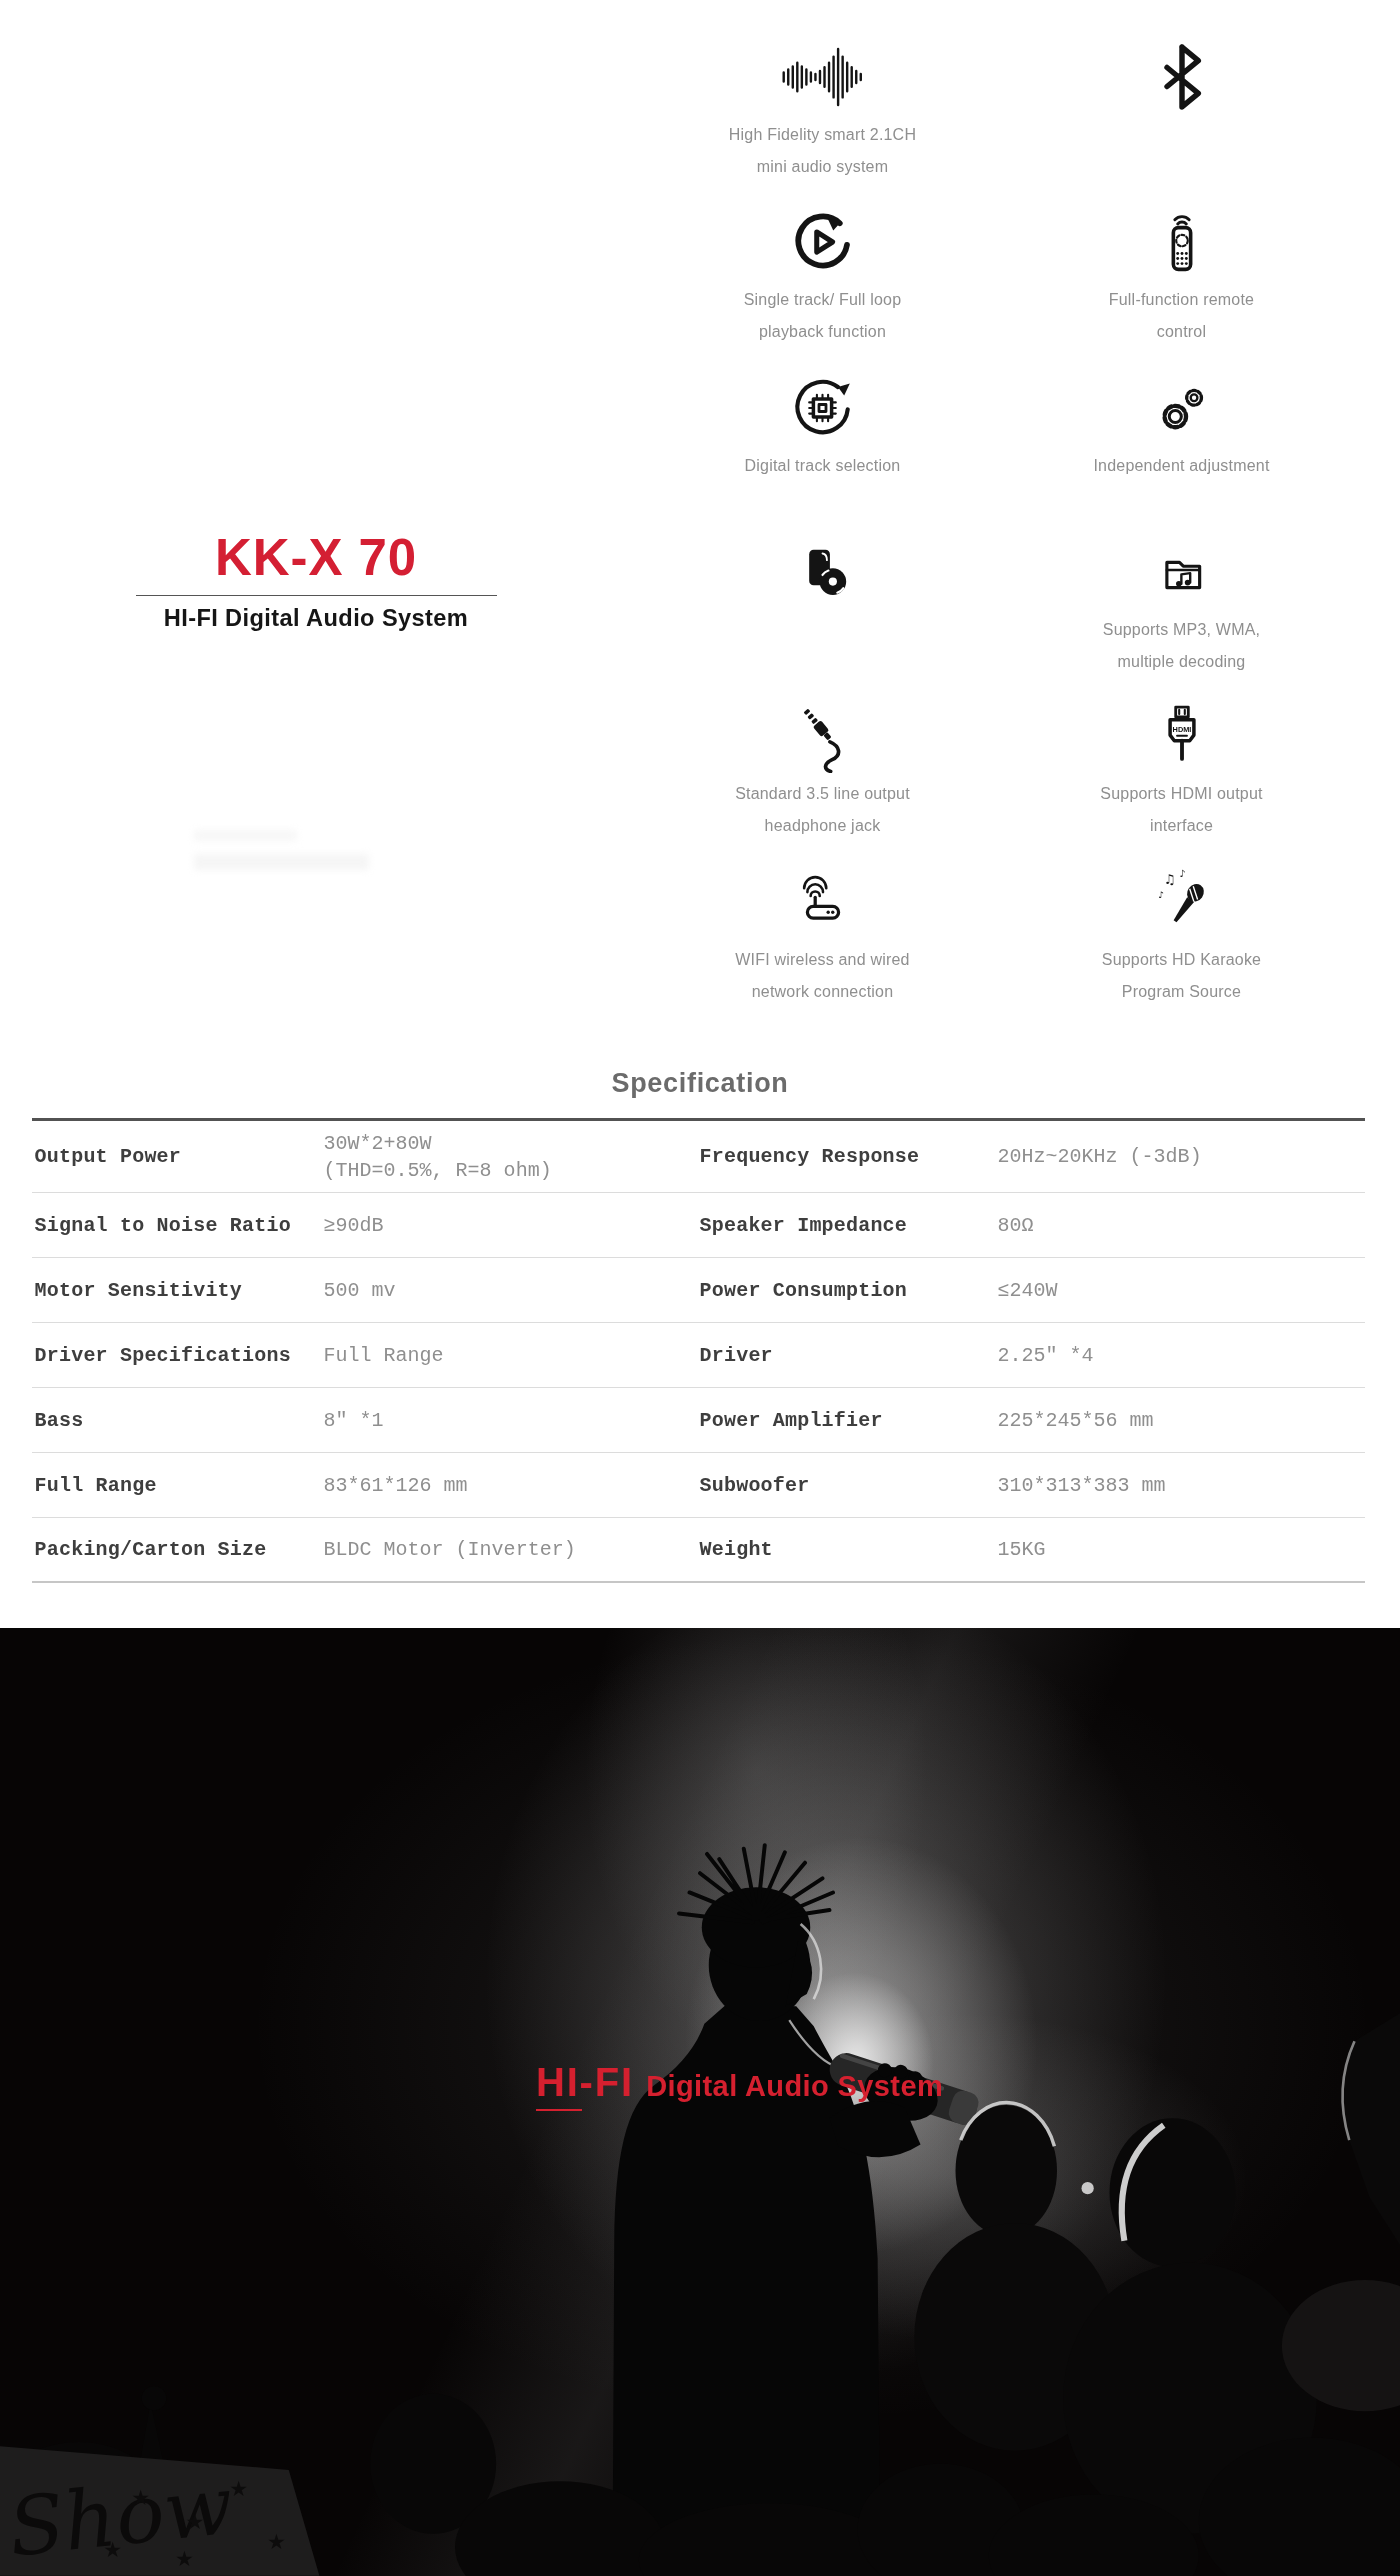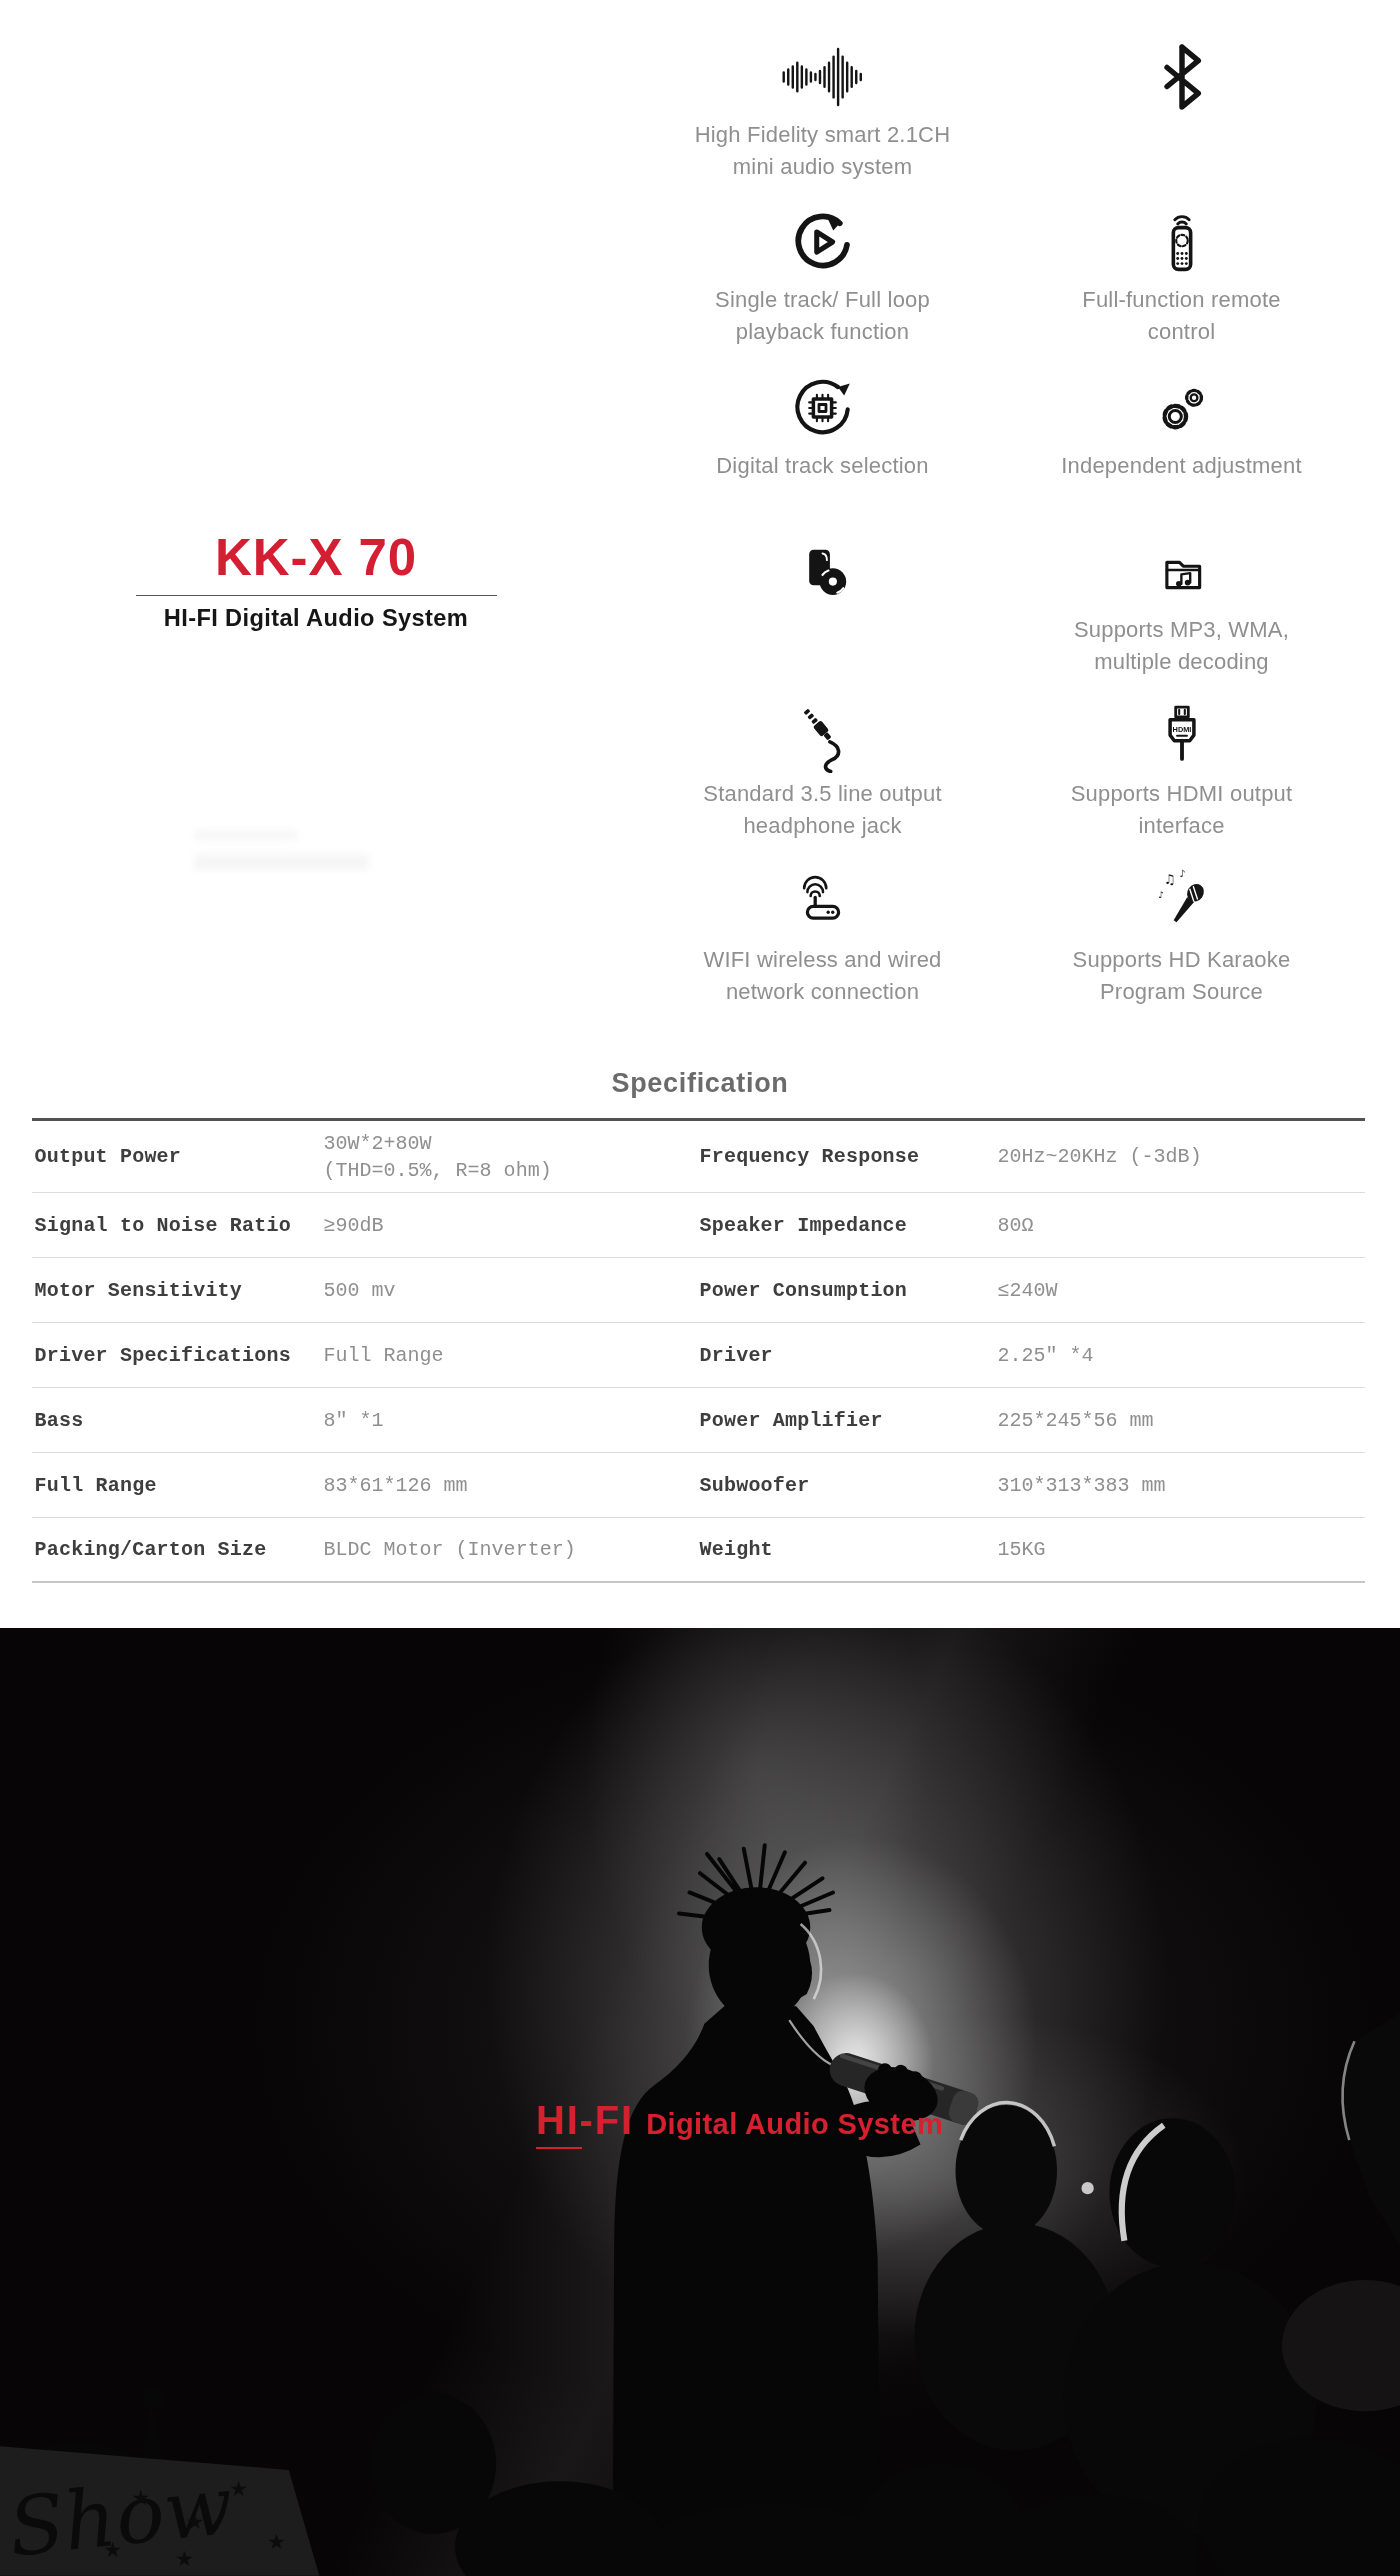--- a/index.html
+++ b/index.html
@@ -13,21 +13,21 @@
   .brand .rule{margin:12.3px auto 0;width:361px;height:0;border-top:1.8px solid #555;}
   .brand .tagline{margin-top:8.8px;font-size:23.6px;font-weight:700;color:#161616;letter-spacing:0.4px;}
   
   .watermark{position:absolute;left:194px;top:830px;width:186px;height:51px;filter:blur(3.5px);opacity:.5;}
   .watermark .w1{width:103px;height:11.4px;background:#efefef;border-radius:2.6px;}
   .watermark .w2{margin-top:12.3px;width:175px;height:16.6px;background:#ececec;border-radius:2.6px;}
   
   .feature{position:absolute;width:333px;text-align:center;}
   .f-icon{height:84px;display:flex;align-items:center;justify-content:center;}
   .f-icon svg{display:block;}
-  .f-label{font-size:22px;line-height:31.5px;color:#8f8f8f;white-space:pre-line;letter-spacing:0.2px;}
+  .f-label{font-size:16px;line-height:31.5px;color:#8f8f8f;white-space:pre-line;letter-spacing:0.2px;}
   .ic{stroke:#141414;fill:none;stroke-linecap:round;stroke-linejoin:round;}
   
   .spec-title{position:absolute;left:0;top:1068px;width:1400px;text-align:center;
     font-size:27px;font-weight:700;color:#6b6b6b;letter-spacing:0.7px;}
   .spec-table{position:absolute;left:32px;top:1118px;width:1333px;border-top:3.5px solid #525252;font-family:Liberation Mono, monospace;}
   .spec-row{display:grid;grid-template-columns:289px 376px 298px 1fr;align-items:center;
     min-height:65px;border-bottom:1.8px solid #dcdcdc;padding:5.3px 0 5.3px 2.6px;box-sizing:border-box;}
   .spec-row:first-child{min-height:72px;}
   .spec-row:last-child{border-bottom:2.6px solid #c6c6c6;}
   .spec-label{font-size:20px;font-weight:700;color:#3e3e3e;letter-spacing:0.2px;}
@@ -37,21 +37,21 @@
     background:
       radial-gradient(114px 131px at 61% 46%, rgba(255,255,255,.80), rgba(255,255,255,0) 70%),
       radial-gradient(245px 289px at 61.5% 44%, rgba(238,238,238,.45), rgba(238,238,238,0) 72%),
       radial-gradient(455px 534px at 59% 37%, rgba(212,212,212,.30), rgba(212,212,212,0) 75%),
       radial-gradient(376px 219px at 69% 58%, rgba(195,195,195,.22), rgba(195,195,195,0) 75%),
       radial-gradient(228px 376px at 54% 15%, rgba(175,175,175,.18), rgba(175,175,175,0) 75%),
       linear-gradient(115deg, rgba(0,0,0,0) 42%, rgba(185,185,185,.10) 52%, rgba(0,0,0,0) 62%),
       radial-gradient(718px 508px at 58% 42%, rgba(145,145,145,.16), rgba(145,145,145,0) 78%),
       #070505;}
   .photo svg.scene{position:absolute;left:0;top:0;}
-  .photo-title{position:absolute;left:536px;top:470px;display:flex;align-items:baseline;gap:12.3px;z-index:5;}
+  .photo-title{position:absolute;left:536px;top:432px;display:flex;align-items:baseline;gap:12.3px;z-index:5;}
   .photo-title .hifi{position:relative;font-size:40px;font-weight:800;color:#d5202f;letter-spacing:1.8px;}
   .photo-title .hifi .ul{position:absolute;left:0;bottom:-6.1px;width:46px;height:2.6px;background:#d5202f;}
   .photo-title .rest{font-size:29px;font-weight:700;color:#d5202f;letter-spacing:0.4px;}
 </style>
 </head>
 <body>
 
 <div class="page">
 
   <div class="brand">

